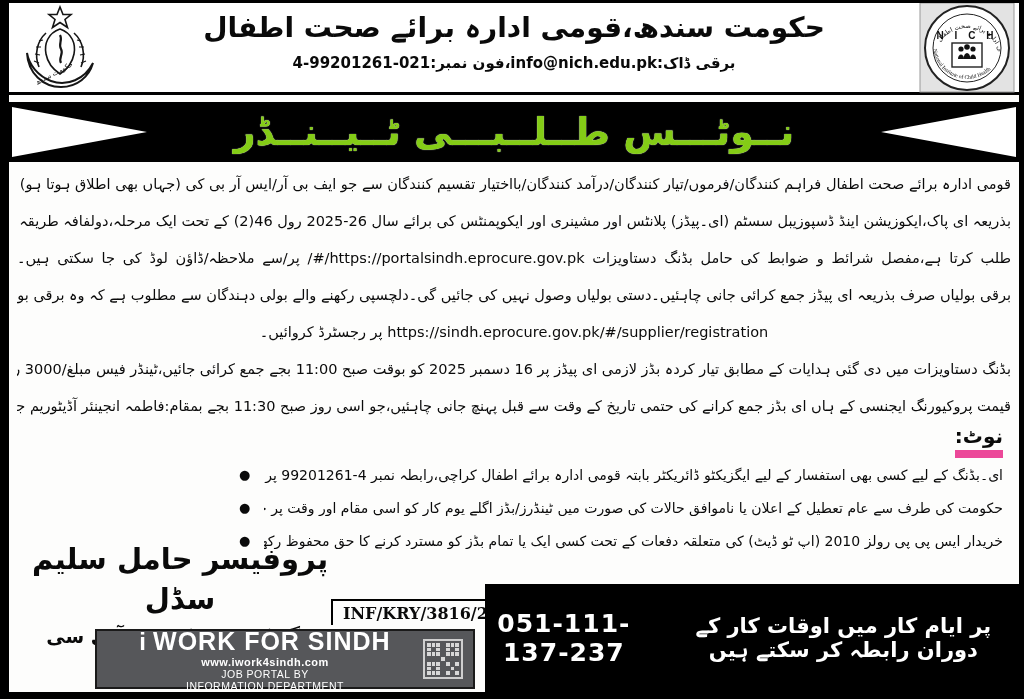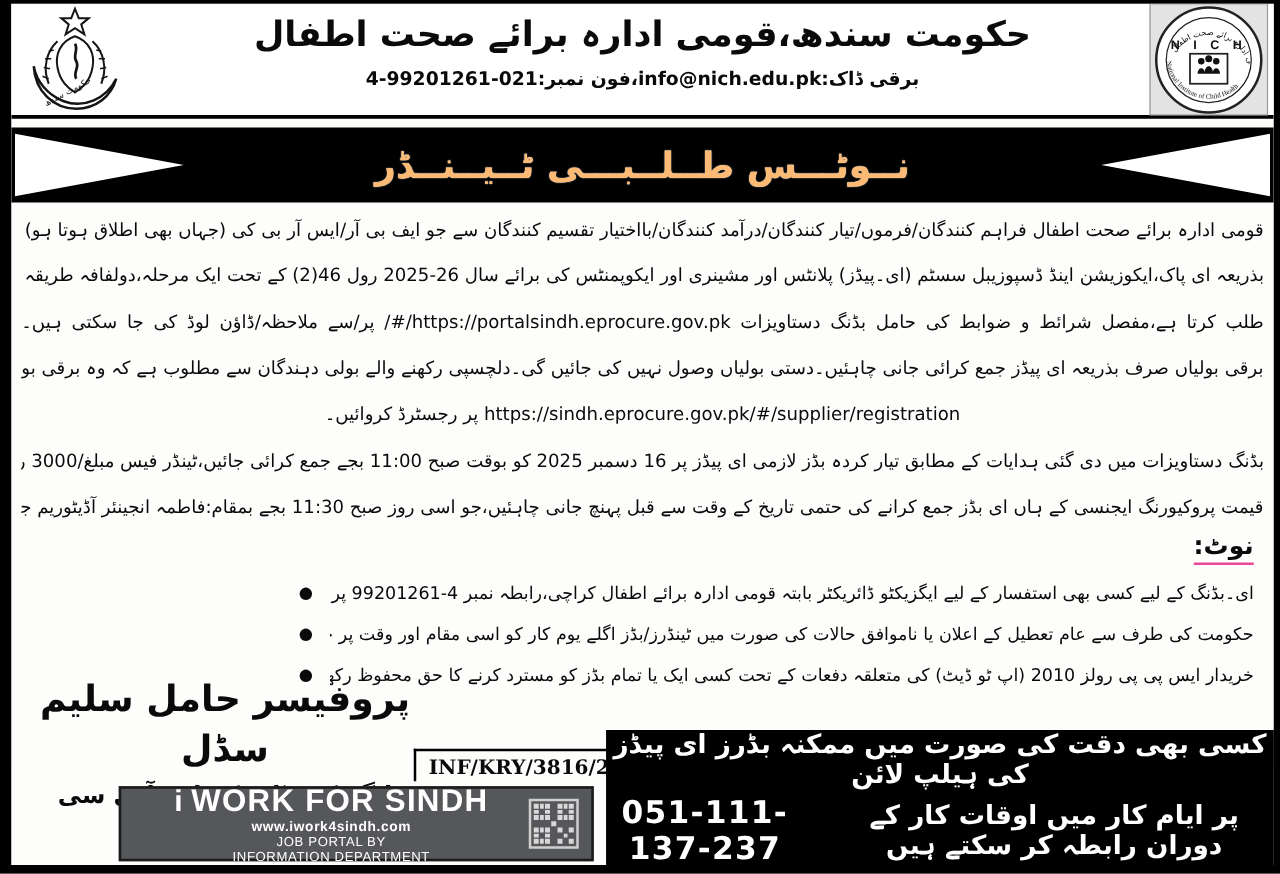--- a/index.html
+++ b/index.html
@@ -21,37 +21,37 @@
     border-bottom:3px solid #000; background:#fff; }
   .emblem { position:absolute; left:6px; top:2px; width:90px; height:88px; }
   .nich-logo { position:absolute; right:4px; top:0px; width:96px; height:90px; }
   .header-center { position:absolute; left:110px; right:110px; top:2px; text-align:center; direction:rtl; }
   .org-title { font-size:28px; font-weight:bold; letter-spacing:0px; line-height:46px;
     font-family:"DejaVu Sans", sans-serif; }
   .contact-line { font-size:15px; font-weight:bold; margin-top:3px; direction:rtl; }
   
   .band { position:absolute; top:99px; left:0; right:0; height:60px; background:#000;
     display:flex; align-items:center; justify-content:center; }
-  .band-title { color:#fdba74; font-weight:bold; font-size:29px; line-height:58px; direction:rtl;
+  .band-title { color:#84cc16; font-weight:bold; font-size:38px; line-height:58px; direction:rtl;
     text-shadow:0 0 1px #fff; }
   .tri-left { position:absolute; left:3px; top:5px; width:0; height:0;
     border-top:25px solid transparent; border-bottom:25px solid transparent;
     border-left:135px solid #fff; }
   .tri-right { position:absolute; right:3px; top:5px; width:0; height:0;
     border-top:25px solid transparent; border-bottom:25px solid transparent;
     border-right:135px solid #fff; }
   
   .body-text { position:absolute; top:163px; left:8px; right:8px; direction:rtl; }
   .body-line { font-size:14.5px; line-height:37px; height:37px; white-space:nowrap;
     overflow:hidden; text-align:right; font-weight:500; }
   .jline { text-align:justify; text-align-last:justify; }
   .rline { text-align:center; }
   
   .note-header { position:absolute; top:421px; right:16px; font-size:20px; font-weight:bold;
-    direction:rtl; border-bottom:2px solid #ec4899; padding-bottom:2px; }
+    direction:rtl; border-bottom:8px solid #ec4899; padding-bottom:2px; }
   .notes { position:absolute; top:455px; left:230px; right:16px; }
   .note-row { display:flex; justify-content:flex-end; align-items:center; height:33px; direction:ltr; }
   .note-bullet { font-size:13px; margin-right:14px; line-height:33px; }
   .note-text { direction:rtl; font-size:14px; white-space:nowrap; overflow:hidden; font-weight:500; }
   
   .signature { position:absolute; left:6px; top:536px; width:330px; text-align:center; direction:rtl; }
   .sig-name { font-size:29px; font-weight:bold; line-height:40px; }
   .sig-title { font-size:19px; font-weight:bold; margin-top:6px; }
   
   .ref-box { position:absolute; left:322px; top:596px; padding:3px 10px 2px 10px;
@@ -229,20 +229,19 @@
         <span class="on"></span>
         <span class="on"></span>
         <span></span>
         <span class="on"></span>
         <span></span>
         <span class="on"></span>
     </div>
   </div>
 
   <div class="helpbox">
-    <div class="help-line1">کسی بھی دقت کی صورت میں ممکنہ بڈرز ای پیڈز کی ہیلپ لائن</div>
     <div class="help-line2">
       <span class="help-phone">051-111-137-237</span>
       <span class="help-rest">پر ایام کار میں اوقات کار کے دوران رابطہ کر سکتے ہیں</span>
     </div>
   </div>
 
 </div>
 
 </body></html>

